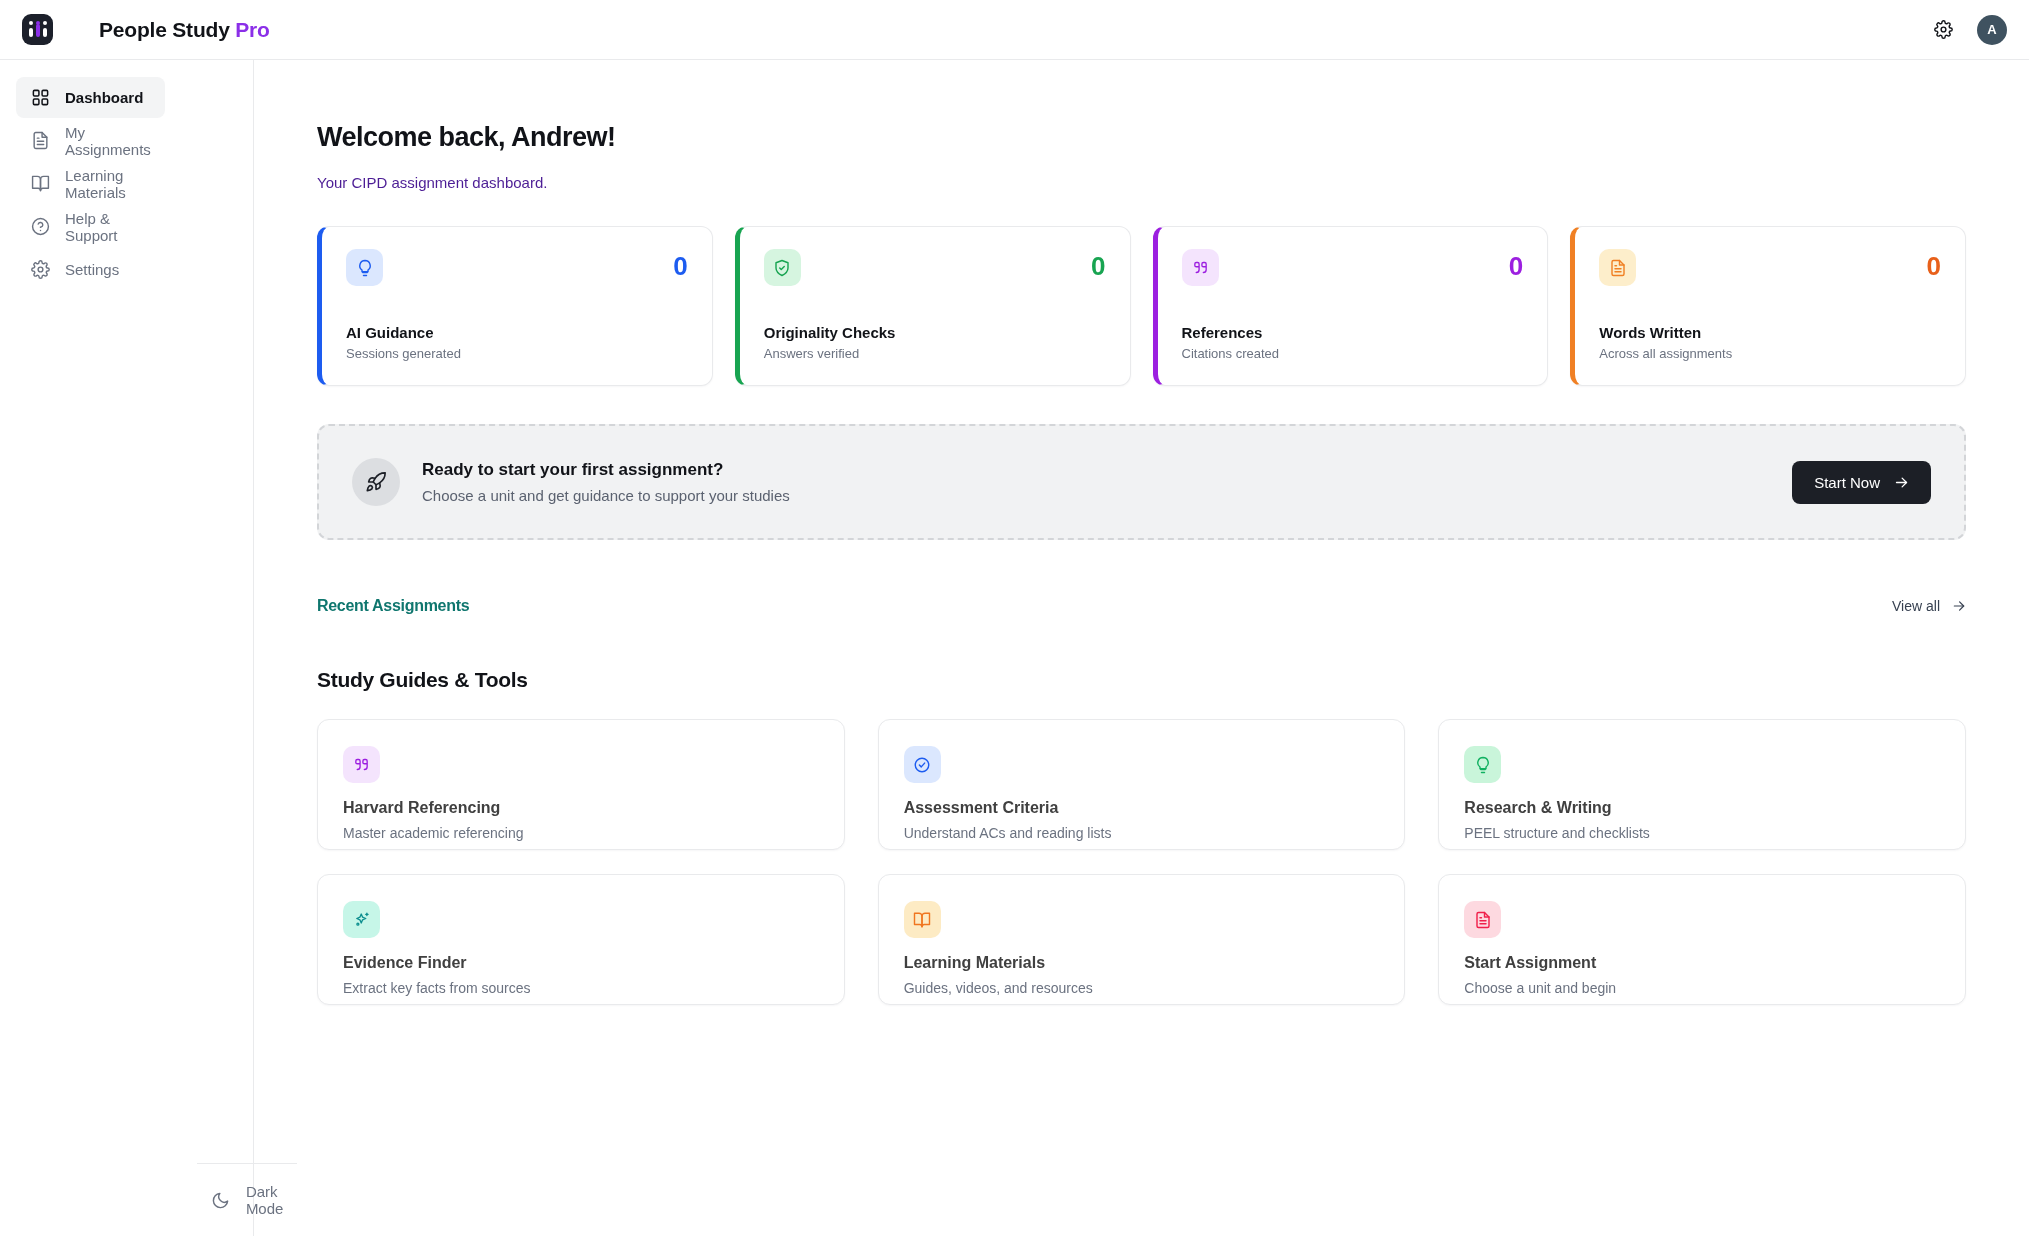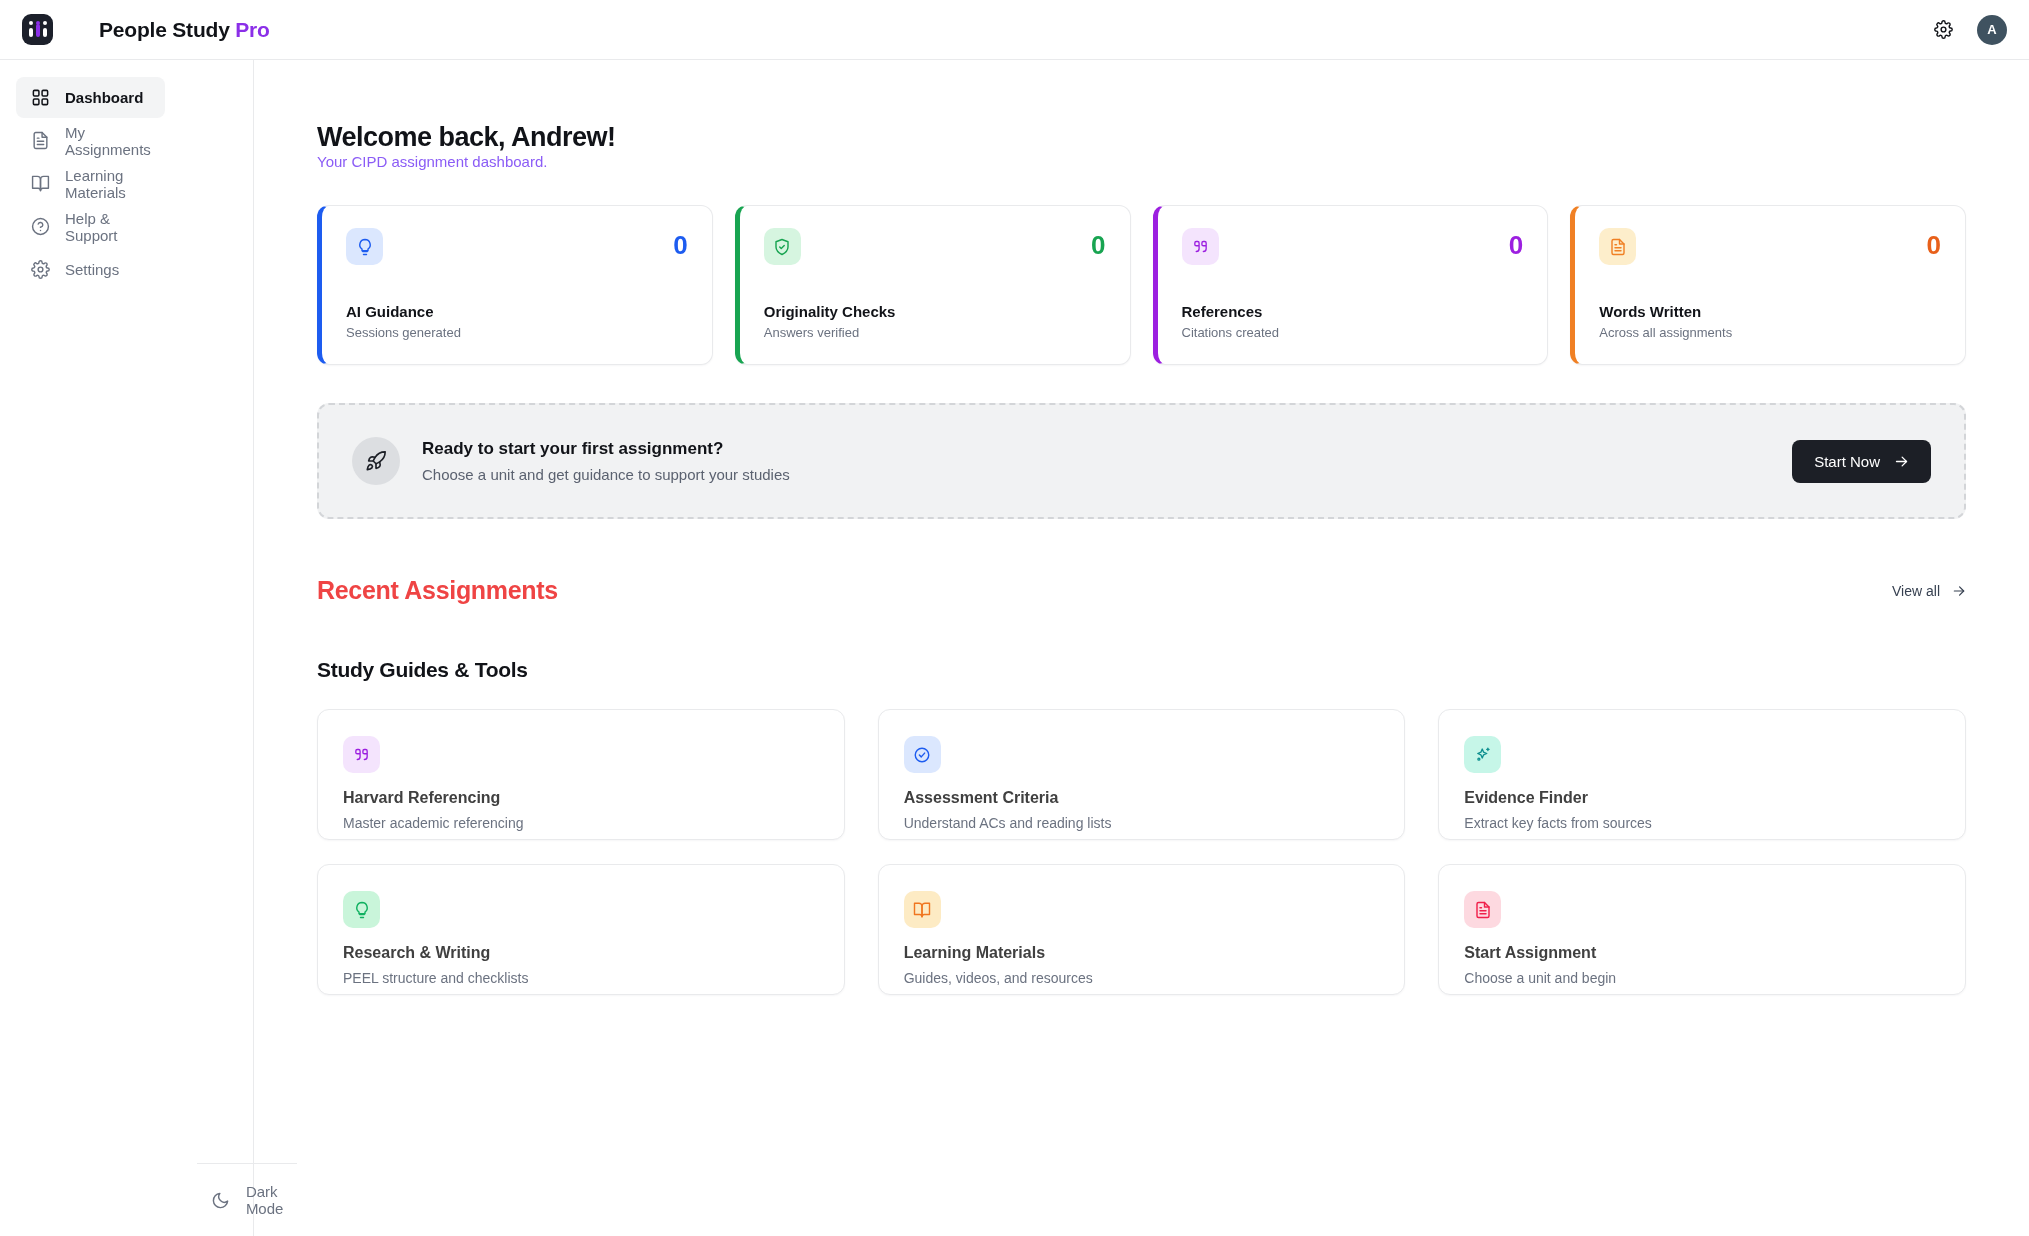--- a/index.html
+++ b/index.html
@@ -71,21 +71,21 @@
   .sidebar-sep { height: 1px; background: #e9eaec; margin: 0 0 18px 0; }
   .dark-toggle {
     display: flex; align-items: center; gap: 15px;
     height: 36px; padding: 0 14px; border-radius: 8px;
     font-size: 15px; color: #6b7280; cursor: pointer;
   }
 
   
   .main { flex: 1 1 auto; min-width: 0; overflow: hidden; padding: 62px 63px 0 63px; }
   .page-title { font-size: 27px; font-weight: bold; letter-spacing: -0.5px; color: #111318; }
-  .page-sub { font-size: 15px; color: #8b5cf6; margin-top: 0; }
+  .page-sub { font-size: 15px; color: #4c1d95; margin-top: 21px; }
 
   
   .stats { display: flex; gap: 22px; margin-top: 35px; }
   .stat-card {
     flex: 1 1 0; min-width: 0;
     background: #fff;
     border: 1px solid #e9eaec;
     border-radius: 12px;
     border-left-width: 5px; border-left-style: solid;
     padding: 22px 24px 24px 24px;
@@ -130,21 +130,21 @@
     font-size: 15px; font-family: inherit;
     display: flex; align-items: center; gap: 14px;
     cursor: pointer;
   }
 
   
   .section-head {
     display: flex; align-items: center;
     margin-top: 57px;
   }
-  .section-title { font-size: 25px; font-weight: bold; letter-spacing: -0.3px; color: #ef4444; }
+  .section-title { font-size: 16px; font-weight: bold; letter-spacing: -0.3px; color: #0f766e; }
   .view-all {
     margin-left: auto; display: flex; align-items: center; gap: 12px;
     font-size: 14px; color: #374151; cursor: pointer;
   }
   .section-title-2 { font-size: 21px; font-weight: bold; letter-spacing: -0.3px; color: #111318; margin-top: 53px; }
 
   
   .tools {
     margin-top: 27px;
     display: grid;
@@ -411,42 +411,42 @@
             <svg width="18" height="18" viewBox="0 0 24 24" fill="none" stroke="#1d5cf0" stroke-width="1.9" stroke-linecap="round" stroke-linejoin="round">
               <circle cx="12" cy="12" r="9"></circle>
                 <polyline points="8.5 12 11 14.5 15.5 9.5"></polyline>
             </svg>
           </div>
           <div class="tool-title">Assessment Criteria</div>
           <div class="tool-desc">Understand ACs and reading lists</div>
         </div>
 
         <div class="tool-card">
+          <div class="tool-ico" style="background:#c9f5da">
+            <svg width="18" height="18" viewBox="0 0 24 24" fill="none" stroke="#11b161" stroke-width="1.9" stroke-linecap="round" stroke-linejoin="round">
+              <path d="M9 18h6"></path>
+                <path d="M10 22h4"></path>
+              <path d="M12 2a7 7 0 0 0-4 12.7V17h8v-2.3A7 7 0 0 0 12 2z"></path>
+            </svg>
+          </div>
+          <div class="tool-title">Research &amp; Writing</div>
+          <div class="tool-desc">PEEL structure and checklists</div>
+        </div>
+
+        <div class="tool-card">
           <div class="tool-ico" style="background:#c6f6e8">
             <svg width="18" height="18" viewBox="0 0 24 24" fill="none" stroke="#0d8f8f" stroke-width="1.8" stroke-linecap="round" stroke-linejoin="round">
               <path d="M11 4l1.8 4.2L17 10l-4.2 1.8L11 16l-1.8-4.2L5 10l4.2-1.8z"></path>
               <path d="M18.5 3v3"></path>
                 <path d="M20 4.5h-3"></path>
               <circle cx="6.5" cy="17.5" r="1.3"></circle>
             </svg>
           </div>
           <div class="tool-title">Evidence Finder</div>
           <div class="tool-desc">Extract key facts from sources</div>
-        </div>
-
-        <div class="tool-card">
-          <div class="tool-ico" style="background:#c9f5da">
-            <svg width="18" height="18" viewBox="0 0 24 24" fill="none" stroke="#11b161" stroke-width="1.9" stroke-linecap="round" stroke-linejoin="round">
-              <path d="M9 18h6"></path>
-                <path d="M10 22h4"></path>
-              <path d="M12 2a7 7 0 0 0-4 12.7V17h8v-2.3A7 7 0 0 0 12 2z"></path>
-            </svg>
-          </div>
-          <div class="tool-title">Research &amp; Writing</div>
-          <div class="tool-desc">PEEL structure and checklists</div>
         </div>
 
         <div class="tool-card">
           <div class="tool-ico" style="background:#fdebc4">
             <svg width="18" height="18" viewBox="0 0 24 24" fill="none" stroke="#f0761f" stroke-width="1.9" stroke-linecap="round" stroke-linejoin="round">
               <path d="M2 3h6a4 4 0 0 1 4 4v14a3 3 0 0 0-3-3H2z"></path>
               <path d="M22 3h-6a4 4 0 0 0-4 4v14a3 3 0 0 1 3-3h7z"></path>
             </svg>
           </div>
           <div class="tool-title">Learning Materials</div>

